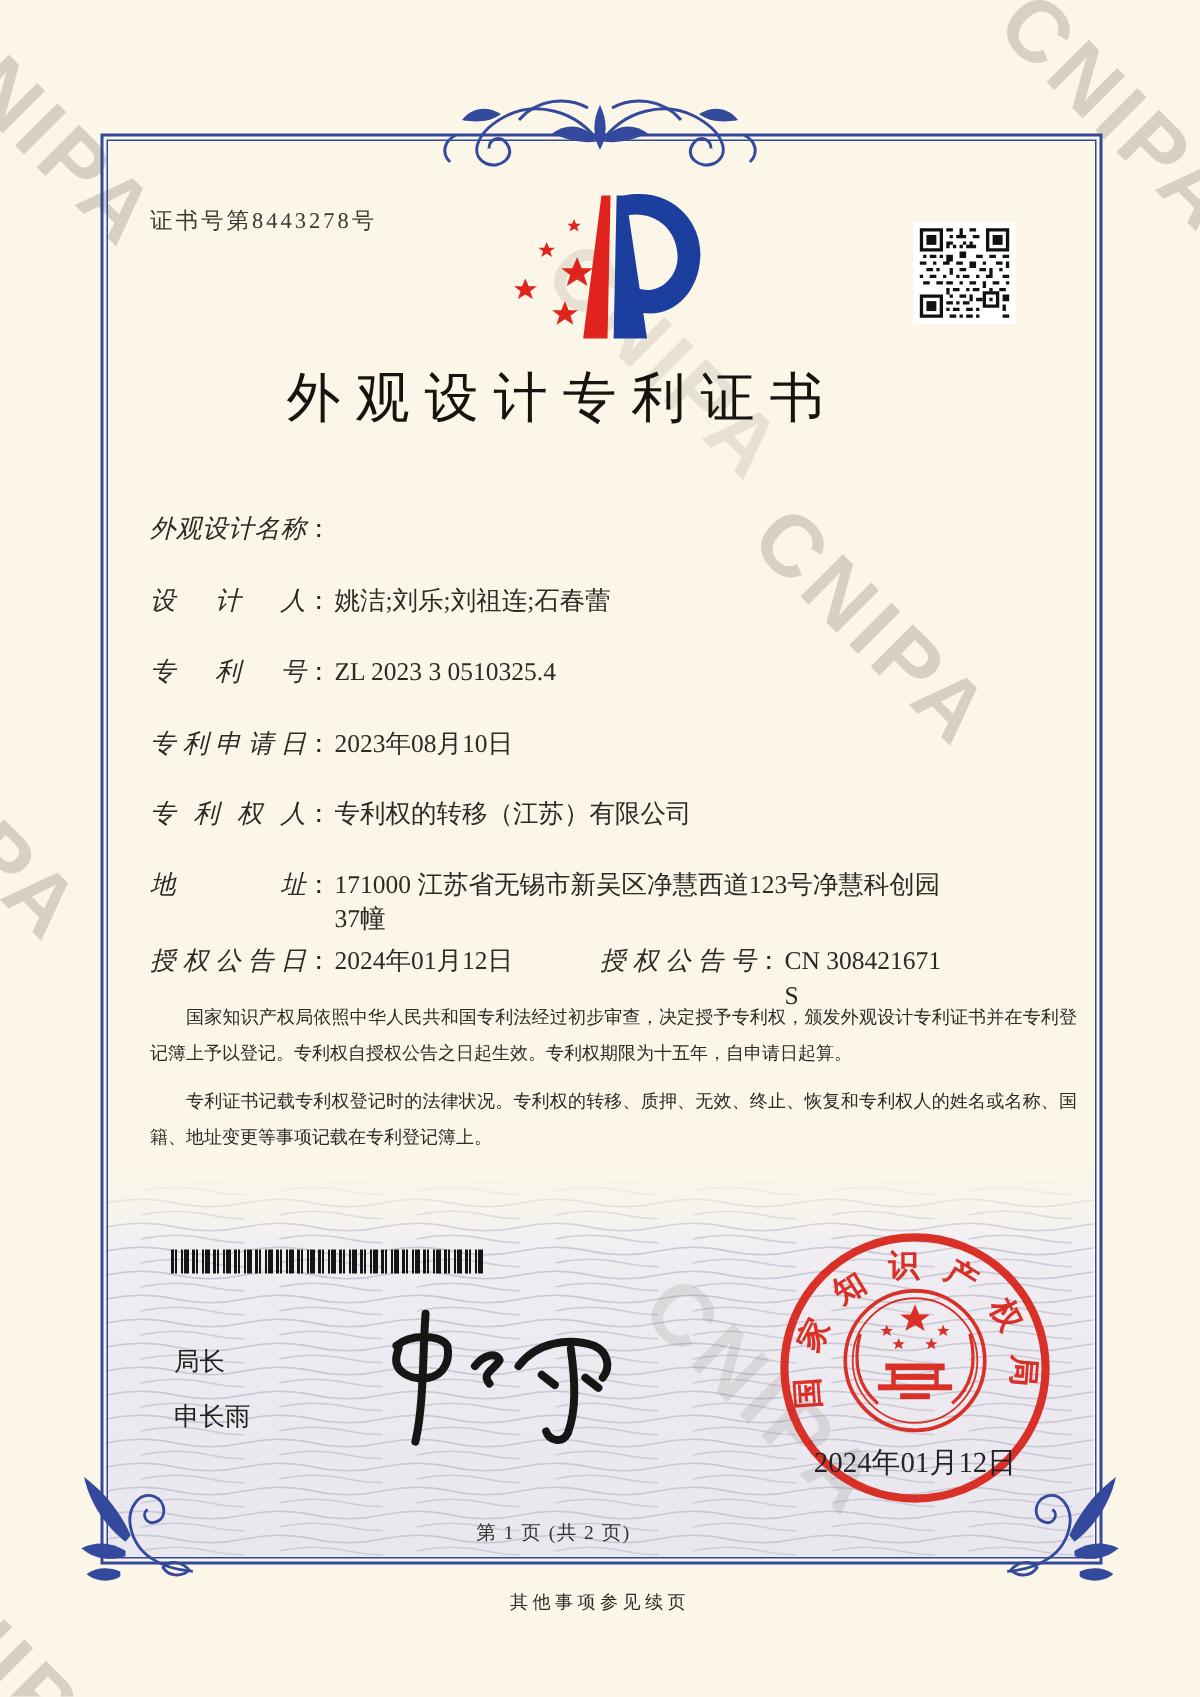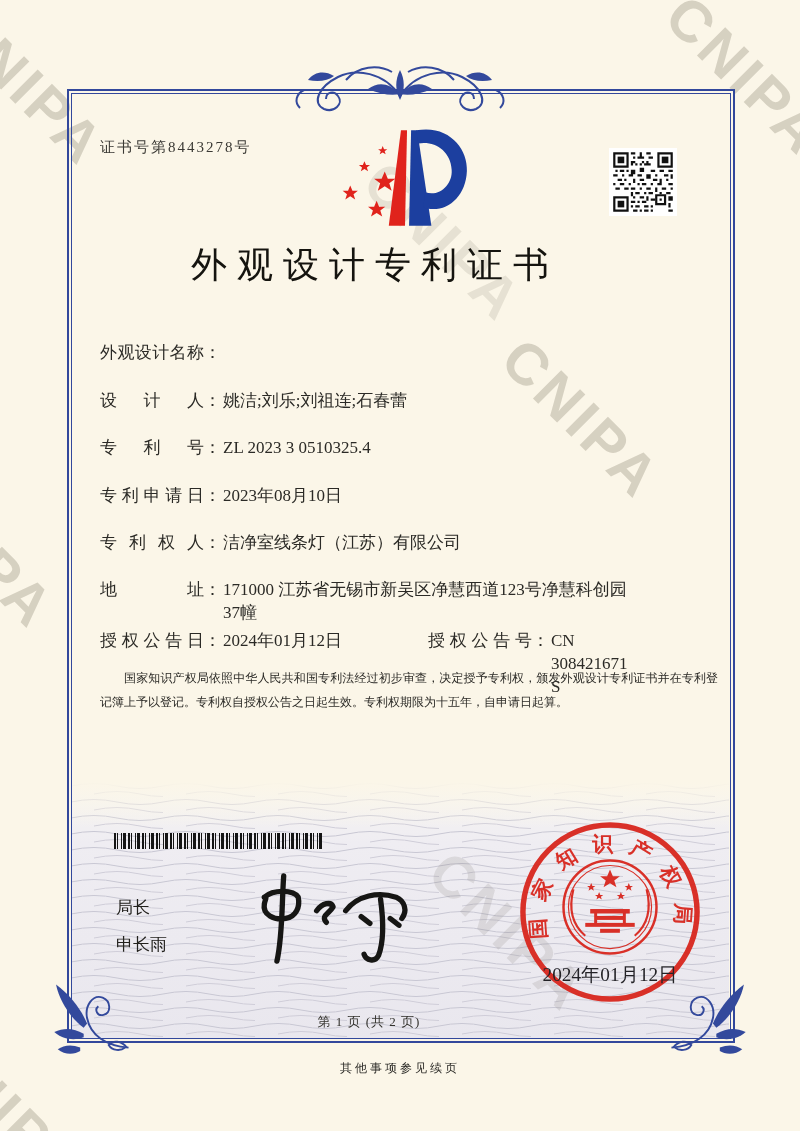--- a/index.html
+++ b/index.html
@@ -38,27 +38,27 @@
   .logo{position:absolute;left:333px;top:121px;}
   .qr{position:absolute;left:609px;top:148px;width:64px;height:64px;background:#fff;padding:2px;}
   .title{
     position:absolute;left:0;top:241px;width:740px;text-align:center;
     font-size:36px;letter-spacing:10px;padding-left:10px;box-sizing:border-box;
     color:#15140f;font-weight:500;
   }
   
   .frow{position:absolute;left:100px;width:534px;display:flex;align-items:flex-start;
     font-size:17px;color:#2b2a26;line-height:23px;}
-  .flabel{flex:none;display:inline-block;width:104px;text-align:justify;text-align-last:justify;}
+  .flabel{flex:none;display:inline-block;width:104px;text-align:justify;text-align-last:justify;font-style:italic;}
   .fcolon{flex:none;display:inline-block;width:19px;}
   .fvalue{flex:1;}
   .r1{top:341px}.r2{top:389px}.r3{top:436px}.r4{top:484px}.r5{top:531px}
   .r6{top:578px}.r7{top:629px;position:absolute;}
   .pair2{position:absolute;left:300px;top:0;display:flex;width:240px;}
-  .pair2 .flabel{width:104px;margin-left:28px;}
+  .pair2 .flabel{width:104px;}
   
   .paras{position:absolute;left:100px;top:667px;width:618px;
     font-size:12px;line-height:23.5px;color:#2b2a26;text-align:justify;}
   .paras p{margin:0 0 9px 0;text-indent:2em;}
   
   .barcode{position:absolute;left:114px;top:833px;width:209px;height:16px;
     background:repeating-linear-gradient(90deg,
       #151515 0 2px,rgba(0,0,0,0) 2px 3px,
       #151515 3px 4px,rgba(0,0,0,0) 4px 7px,
       #151515 7px 8px,rgba(0,0,0,0) 8px 9px,
@@ -210,40 +210,41 @@
       <span class="fvalue">ZL 2023 3 0510325.4</span>
   </div>
   <div class="frow r4">
     <span class="flabel">专利申请日</span>
       <span class="fcolon">：</span>
       <span class="fvalue">2023年08月10日</span>
   </div>
   <div class="frow r5">
     <span class="flabel">专利权人</span>
       <span class="fcolon">：</span>
-      <span class="fvalue">洁净室线条灯（江苏）有限公司</span>
+      <span class="fvalue">专利权的转移（江苏）有限公司</span>
   </div>
   <div class="frow r6">
     <span class="flabel">地址</span>
       <span class="fcolon">：</span>
       <span class="fvalue">171000 江苏省无锡市新吴区净慧西道123号净慧科创园37幢</span>
   </div>
   <div class="frow r7">
     <span class="flabel">授权公告日</span>
       <span class="fcolon">：</span>
       <span class="fvalue">2024年01月12日</span>
     <span class="pair2">
       <span class="flabel">授权公告号</span>
         <span class="fcolon">：</span>
         <span class="fvalue">CN 308421671 S</span>
     </span>
   </div>
 
   <div class="paras">
     <p>国家知识产权局依照中华人民共和国专利法经过初步审查，决定授予专利权，颁发外观设计专利证书并在专利登记簿上予以登记。专利权自授权公告之日起生效。专利权期限为十五年，自申请日起算。</p>
+    <p>专利证书记载专利权登记时的法律状况。专利权的转移、质押、无效、终止、恢复和专利权人的姓名或名称、国籍、地址变更等事项记载在专利登记簿上。</p>
   </div>
 
   <div class="barcode"></div>
 
   <div class="dir-title">局长</div>
   <div class="dir-name">申长雨</div>
 
   <svg class="sig" width="200" height="92" viewBox="0 0 180 95">
     <g stroke="#161614" stroke-width="5.5" fill="none" stroke-linecap="round" stroke-linejoin="round">
       <path d="M36,4 C34,30 35,66 29,92"></path>

